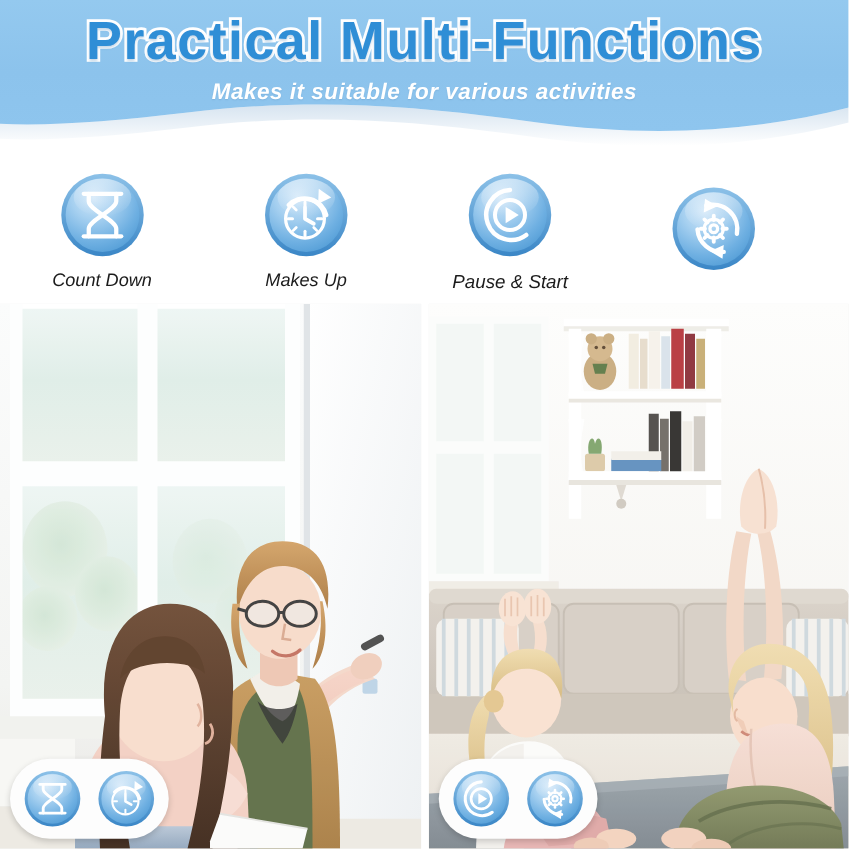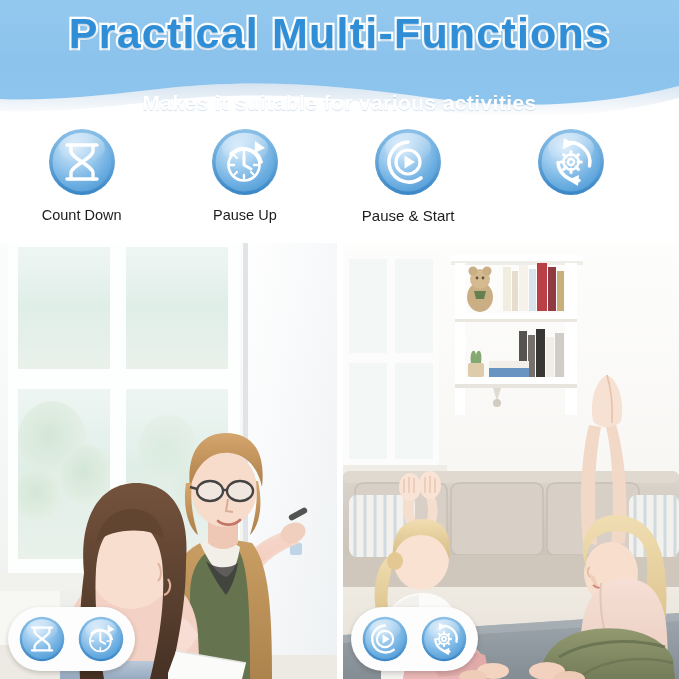--- a/index.html
+++ b/index.html
@@ -15,47 +15,48 @@
   .header {
     position: absolute; left: 0; top: 0; width: 679px; height: 118px;
     overflow: hidden;
   }
   .header-bg {
     position: absolute; left: 0; top: 0; width: 679px; height: 118px;
   }
   .header-text-wrap {
     position: absolute; left: 0; top: 0; width: 679px; height: 112px;
     display: flex; flex-direction: column; align-items: center;
-    justify-content: flex-start; padding-top: 8px; gap: 28px;
+    justify-content: flex-start; padding-top: 8px;
   }
   .title {
     font-size: 43px;
     font-weight: 700;
     letter-spacing: 1.2px;
     color: #2f8ed6;
     -webkit-text-stroke: 4.5px #ffffff;
     paint-order: stroke fill;
     text-shadow: 0 2px 2px rgba(90,140,185,0.35);
     line-height: 50px;
     white-space: nowrap;
   }
   .subtitle {
     margin-top: 5px;
-    font-size: 21px;
+    font-size: 18px;
     font-weight: 700;
     color: #ffffff;
     letter-spacing: 0.4px;
     white-space: nowrap;
     text-shadow: 0 1px 1px rgba(80,130,180,0.25);
+    font-style: italic;
   }
 
   
   .features {
     position: absolute; left: 0; top: 122px; width: 653px; height: 122px;
-    display: flex; align-items: flex-start;
+    display: flex; align-items: center; font-style: italic;
   }
   .feature {
     flex: 1 1 0; display: flex; flex-direction: column;
     align-items: center; position: relative;
   }
   .feature .circle-wrap {
     position: relative; width: 80px; height: 80px;
   }
   .feature svg { display: block; width: 80px; height: 80px; }
   .feature .label {
@@ -177,21 +178,21 @@
             <line x1="49" y1="43" x2="52.5" y2="43" stroke-width="2.4"></line>
             <line x1="29.5" y1="33.5" x2="32" y2="36" stroke-width="2.2"></line>
             <line x1="46" y1="50" x2="48.5" y2="52.5" stroke-width="2.2"></line>
             <line x1="29.5" y1="52.5" x2="32" y2="50" stroke-width="2.2"></line>
             <path d="M39,34 L39,43 L46,47" stroke-width="3" stroke-linejoin="round"></path>
             <path d="M26,32 A18,18 0 0 1 56,40" stroke-width="3.6"></path>
           </g>
           <path d="M50,19 L60,26 L49.5,31 Z" fill="#ffffff"></path>
         </svg>
       </div>
-      <div class="label">Pause Up</div>
+      <div class="label">Makes Up</div>
     </div>
 
     <div class="feature f-3">
       <div class="circle-wrap">
         <svg viewBox="0 0 80 80">
           <circle cx="40" cy="40" r="33" fill="url(#orbRing)"></circle>
           <circle cx="40" cy="40" r="29.5" fill="url(#orbGrad)"></circle>
           <ellipse cx="40" cy="26" rx="23" ry="15" fill="url(#orbShine)" opacity="0.55"></ellipse>
           <path d="M40,20 A20,20 0 1 0 53,56" fill="none" stroke="#ffffff" stroke-width="3.6" stroke-linecap="round"></path>
           <circle cx="40" cy="40" r="12" fill="none" stroke="#ffffff" stroke-width="3.2"></circle>

